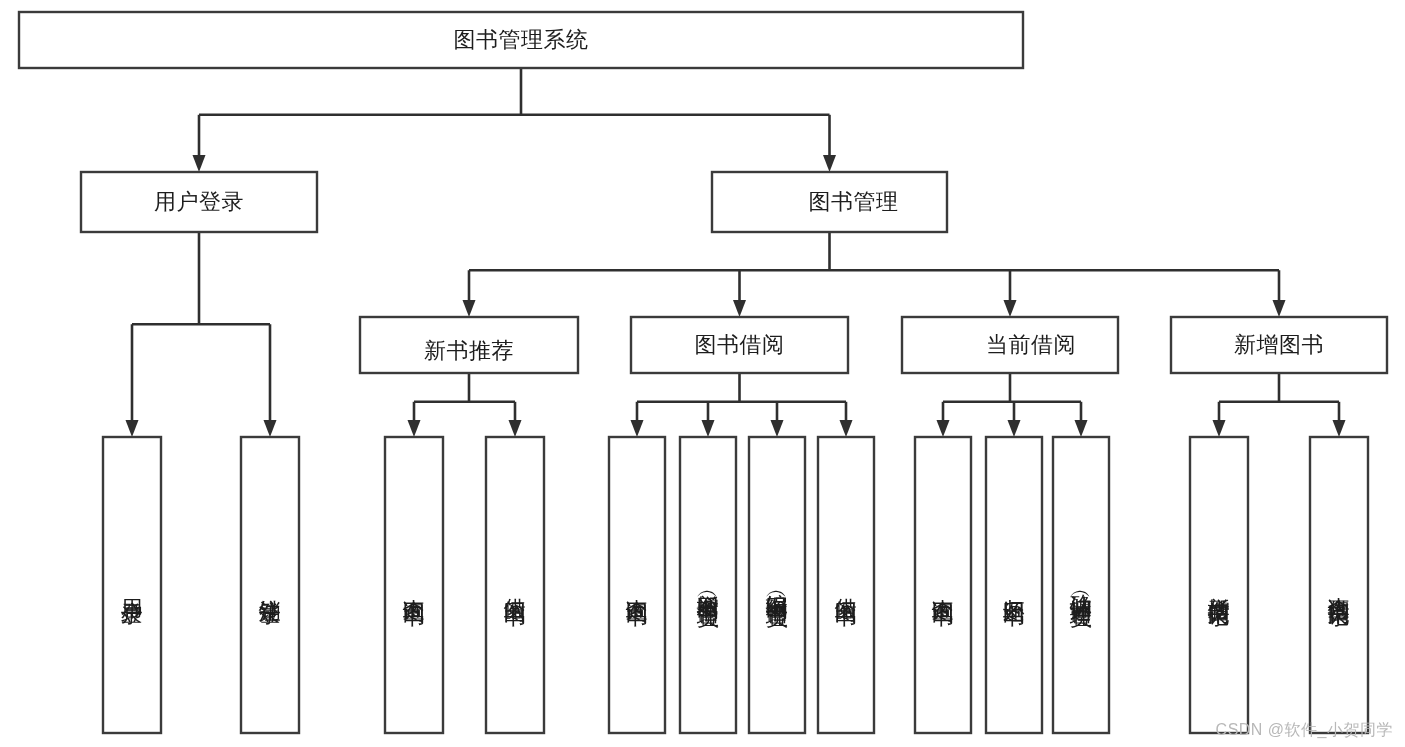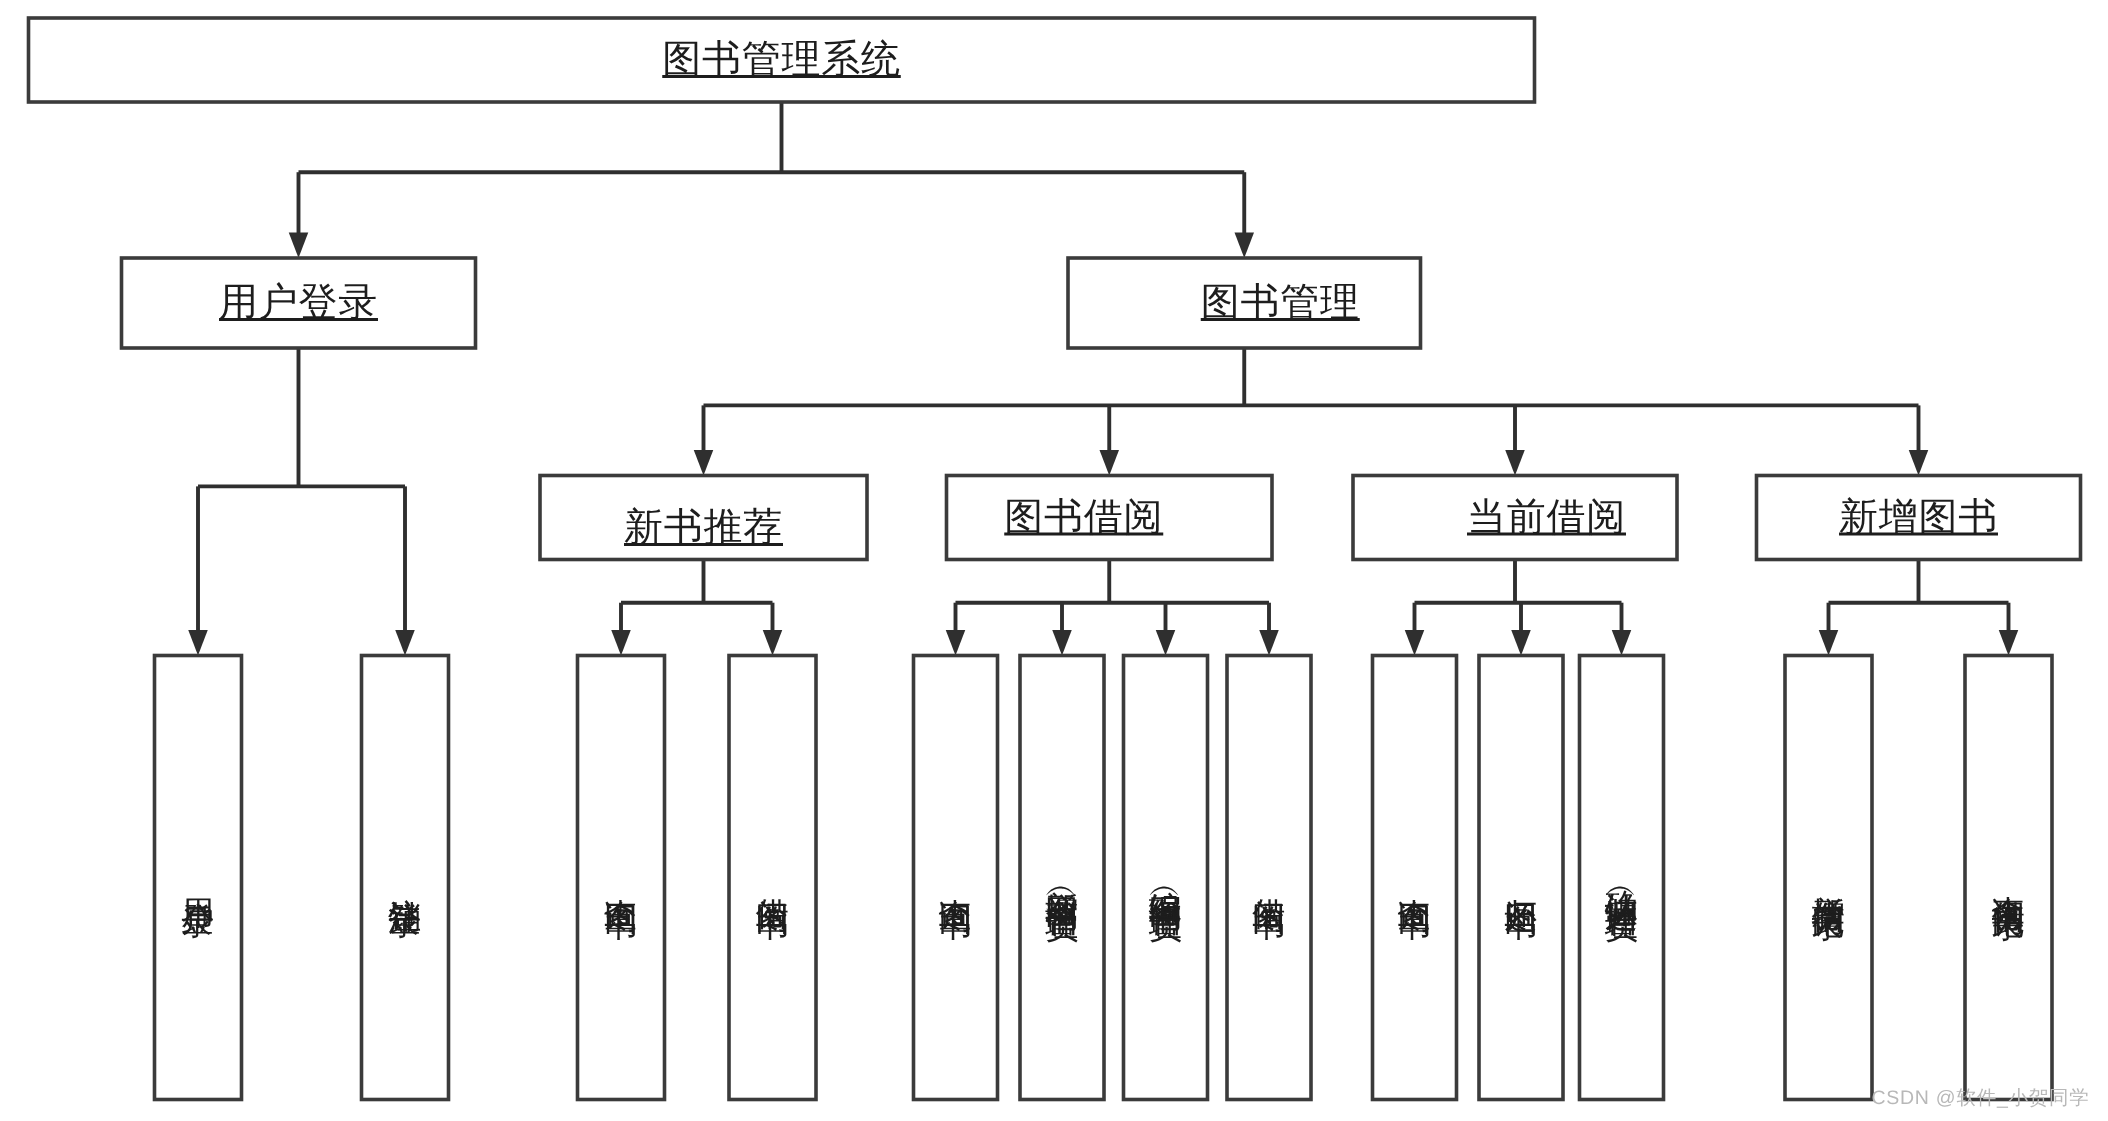--- a/index.html
+++ b/index.html
@@ -44,41 +44,40 @@
     position: absolute;
     display: flex;
     align-items: center;
     justify-content: center;
     color: #1d1d1d;
     font-family: "Liberation Sans", "DejaVu Sans", sans-serif;
     pointer-events: none;
     box-sizing: border-box;
   }
   .node-label.horiz {
-    font-size: 26px;
+    font-size: 22px;
     line-height: 1.2;
     letter-spacing: 0.5px;
     white-space: nowrap;
-    text-decoration: underline;
   }
   .node-label.vert {
     writing-mode: vertical-rl;
     text-orientation: upright;
     font-size: 22px;
     line-height: 1.25;
     letter-spacing: 2px;
     justify-content: center;
     align-items: center;
     text-align: center;
   }
   .watermark {
     position: absolute;
     right: 12px;
     bottom: 6px;
-    font-size: 13px;
+    font-size: 16px;
     color: #b8b8b8;
     font-family: "Liberation Sans", "DejaVu Sans", sans-serif;
     white-space: nowrap;
     letter-spacing: 0.5px;
   }
 </style>
 </head>
 <body>
 
 <div id="canvas">
@@ -160,21 +159,21 @@
         <rect class="node-box" x="1190" y="437" width="58" height="296"></rect>
         <rect class="node-box" x="1310" y="437" width="58" height="296"></rect>
       </g>
   </svg>
 
   <div id="labels">
       <div class="node-label horiz" style="left: 19px; top: 12px; width: 1004px; height: 56px;">图书管理系统</div>
       <div class="node-label horiz" style="left: 81px; top: 172px; width: 236px; height: 60px;">用户登录</div>
       <div class="node-label horiz" style="left: 712px; top: 172px; width: 235px; height: 60px; padding-left: 48px;">图书管理</div>
       <div class="node-label horiz" style="left: 360px; top: 317px; width: 218px; height: 69px;">新书推荐</div>
-      <div class="node-label horiz" style="left: 614px; top: 317px; width: 217px; height: 56px;">图书借阅</div>
+      <div class="node-label horiz" style="left: 631px; top: 317px; width: 217px; height: 56px;">图书借阅</div>
       <div class="node-label horiz" style="left: 902px; top: 317px; width: 216px; height: 56px; padding-left: 42px;">当前借阅</div>
       <div class="node-label horiz" style="left: 1171px; top: 317px; width: 216px; height: 56px;">新增图书</div>
       <div class="node-label vert" style="left: 103px; top: 437px; width: 58px; height: 296px;">用户登录</div>
       <div class="node-label vert" style="left: 241px; top: 437px; width: 58px; height: 296px;">注销登录</div>
       <div class="node-label vert" style="left: 385px; top: 437px; width: 58px; height: 296px;">查询图书</div>
       <div class="node-label vert" style="left: 486px; top: 437px; width: 58px; height: 296px;">借阅图书</div>
       <div class="node-label vert" style="left: 609px; top: 437px; width: 56px; height: 296px;">查询图书</div>
       <div class="node-label vert" style="left: 680px; top: 437px; width: 56px; height: 296px;">新增图书（管理员）</div>
       <div class="node-label vert" style="left: 749px; top: 437px; width: 56px; height: 296px;">编辑图书（管理员）</div>
       <div class="node-label vert" style="left: 818px; top: 437px; width: 56px; height: 296px;">借阅图书</div>

